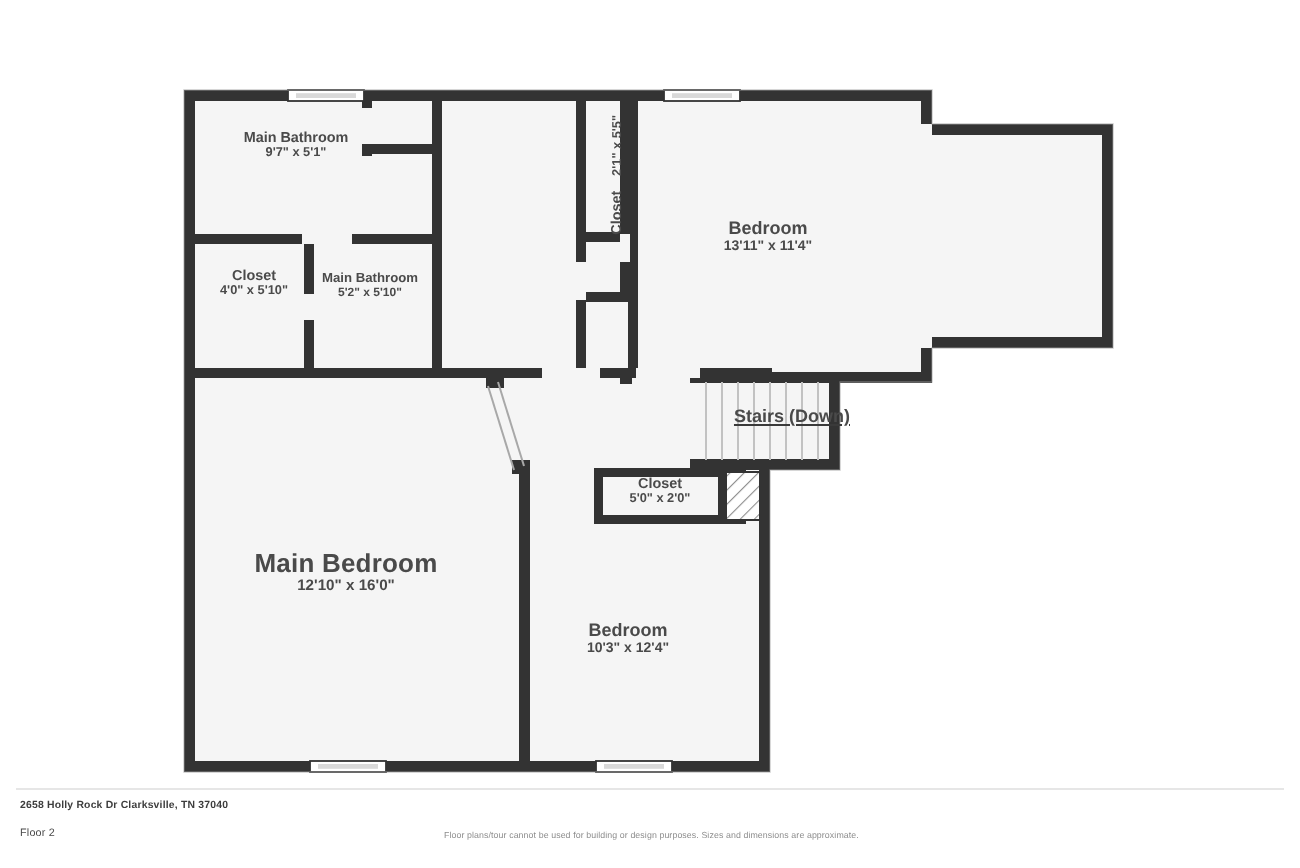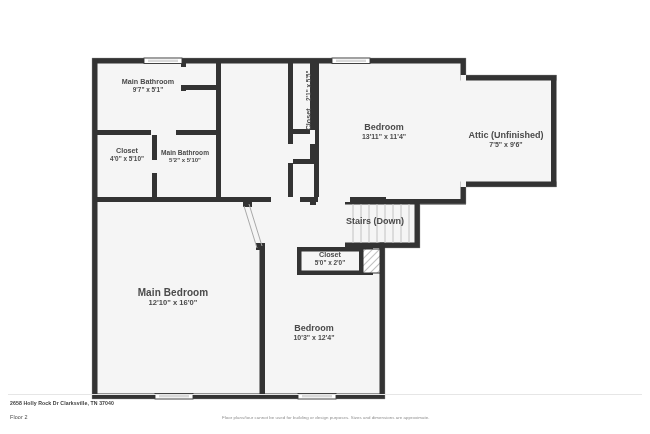--- a/index.html
+++ b/index.html
@@ -15,21 +15,20 @@
     color: #3a3a3a;
     position: relative;
     overflow: hidden;
   }
 
   #plan-root {
     position: absolute;
     left: 0; top: 0;
     width: 650px;
     height: 304px;
-    margin-top: 13px;
   }
 
   svg#floorplan {
     position: absolute;
     left: 0; top: 0;
     width: 650px;
     height: 434px;
     display: block;
   }
 
@@ -46,21 +45,21 @@
     font-weight: bold;
     color: #4a4a4a;
   }
   .room-label .rl-dims {
     display: block;
     color: #4a4a4a;
     font-weight: bold;
   }
 
   
-  .sz-lg .rl-name { font-size: 10px; letter-spacing: .1px; }
+  .sz-lg .rl-name { font-size: 13px; letter-spacing: .1px; }
   .sz-lg .rl-dims { font-size: 7.6px; letter-spacing: 0px; }
 
   .sz-md .rl-name { font-size: 9px; }
   .sz-md .rl-dims { font-size: 7px; }
 
   .sz-sm .rl-name { font-size: 7.2px; }
   .sz-sm .rl-dims { font-size: 6.4px; }
 
   .sz-xs .rl-name { font-size: 6.6px; }
   .sz-xs .rl-dims { font-size: 6px; }
@@ -298,26 +297,22 @@
       <span class="rl-name">Closet</span>
       <span class="rl-dims">2'1" x 5'5"</span>
     </span>
   </div>
 
   <div class="room-label sz-md" style="left:334px; top:109px; width:100px;">
     <span class="rl-name">Bedroom</span>
     <span class="rl-dims">13'11" x 11'4"</span>
   </div>
 
-  <div class="room-label sz-md" style="left:446px; top:117px; width:120px;">
-    <span class="rl-name">Attic (Unfinished)</span>
-    <span class="rl-dims">7'5" x 9'6"</span>
-  </div>
-
-  <div class="room-label sz-md" style="left:330px; top:203px; width:90px;">
+
+  <div class="room-label sz-md" style="left:351px; top:203px; width:90px;text-decoration:underline;">
     <span class="rl-name">Stairs (Down)</span>
     <span class="rl-dims"></span>
   </div>
 
   <div class="room-label sz-sm" style="left:300px; top:238px; width:60px;">
     <span class="rl-name">Closet</span>
     <span class="rl-dims">5'0" x 2'0"</span>
   </div>
 
   <div class="room-label sz-lg" style="left:110px; top:274px; width:126px;">

